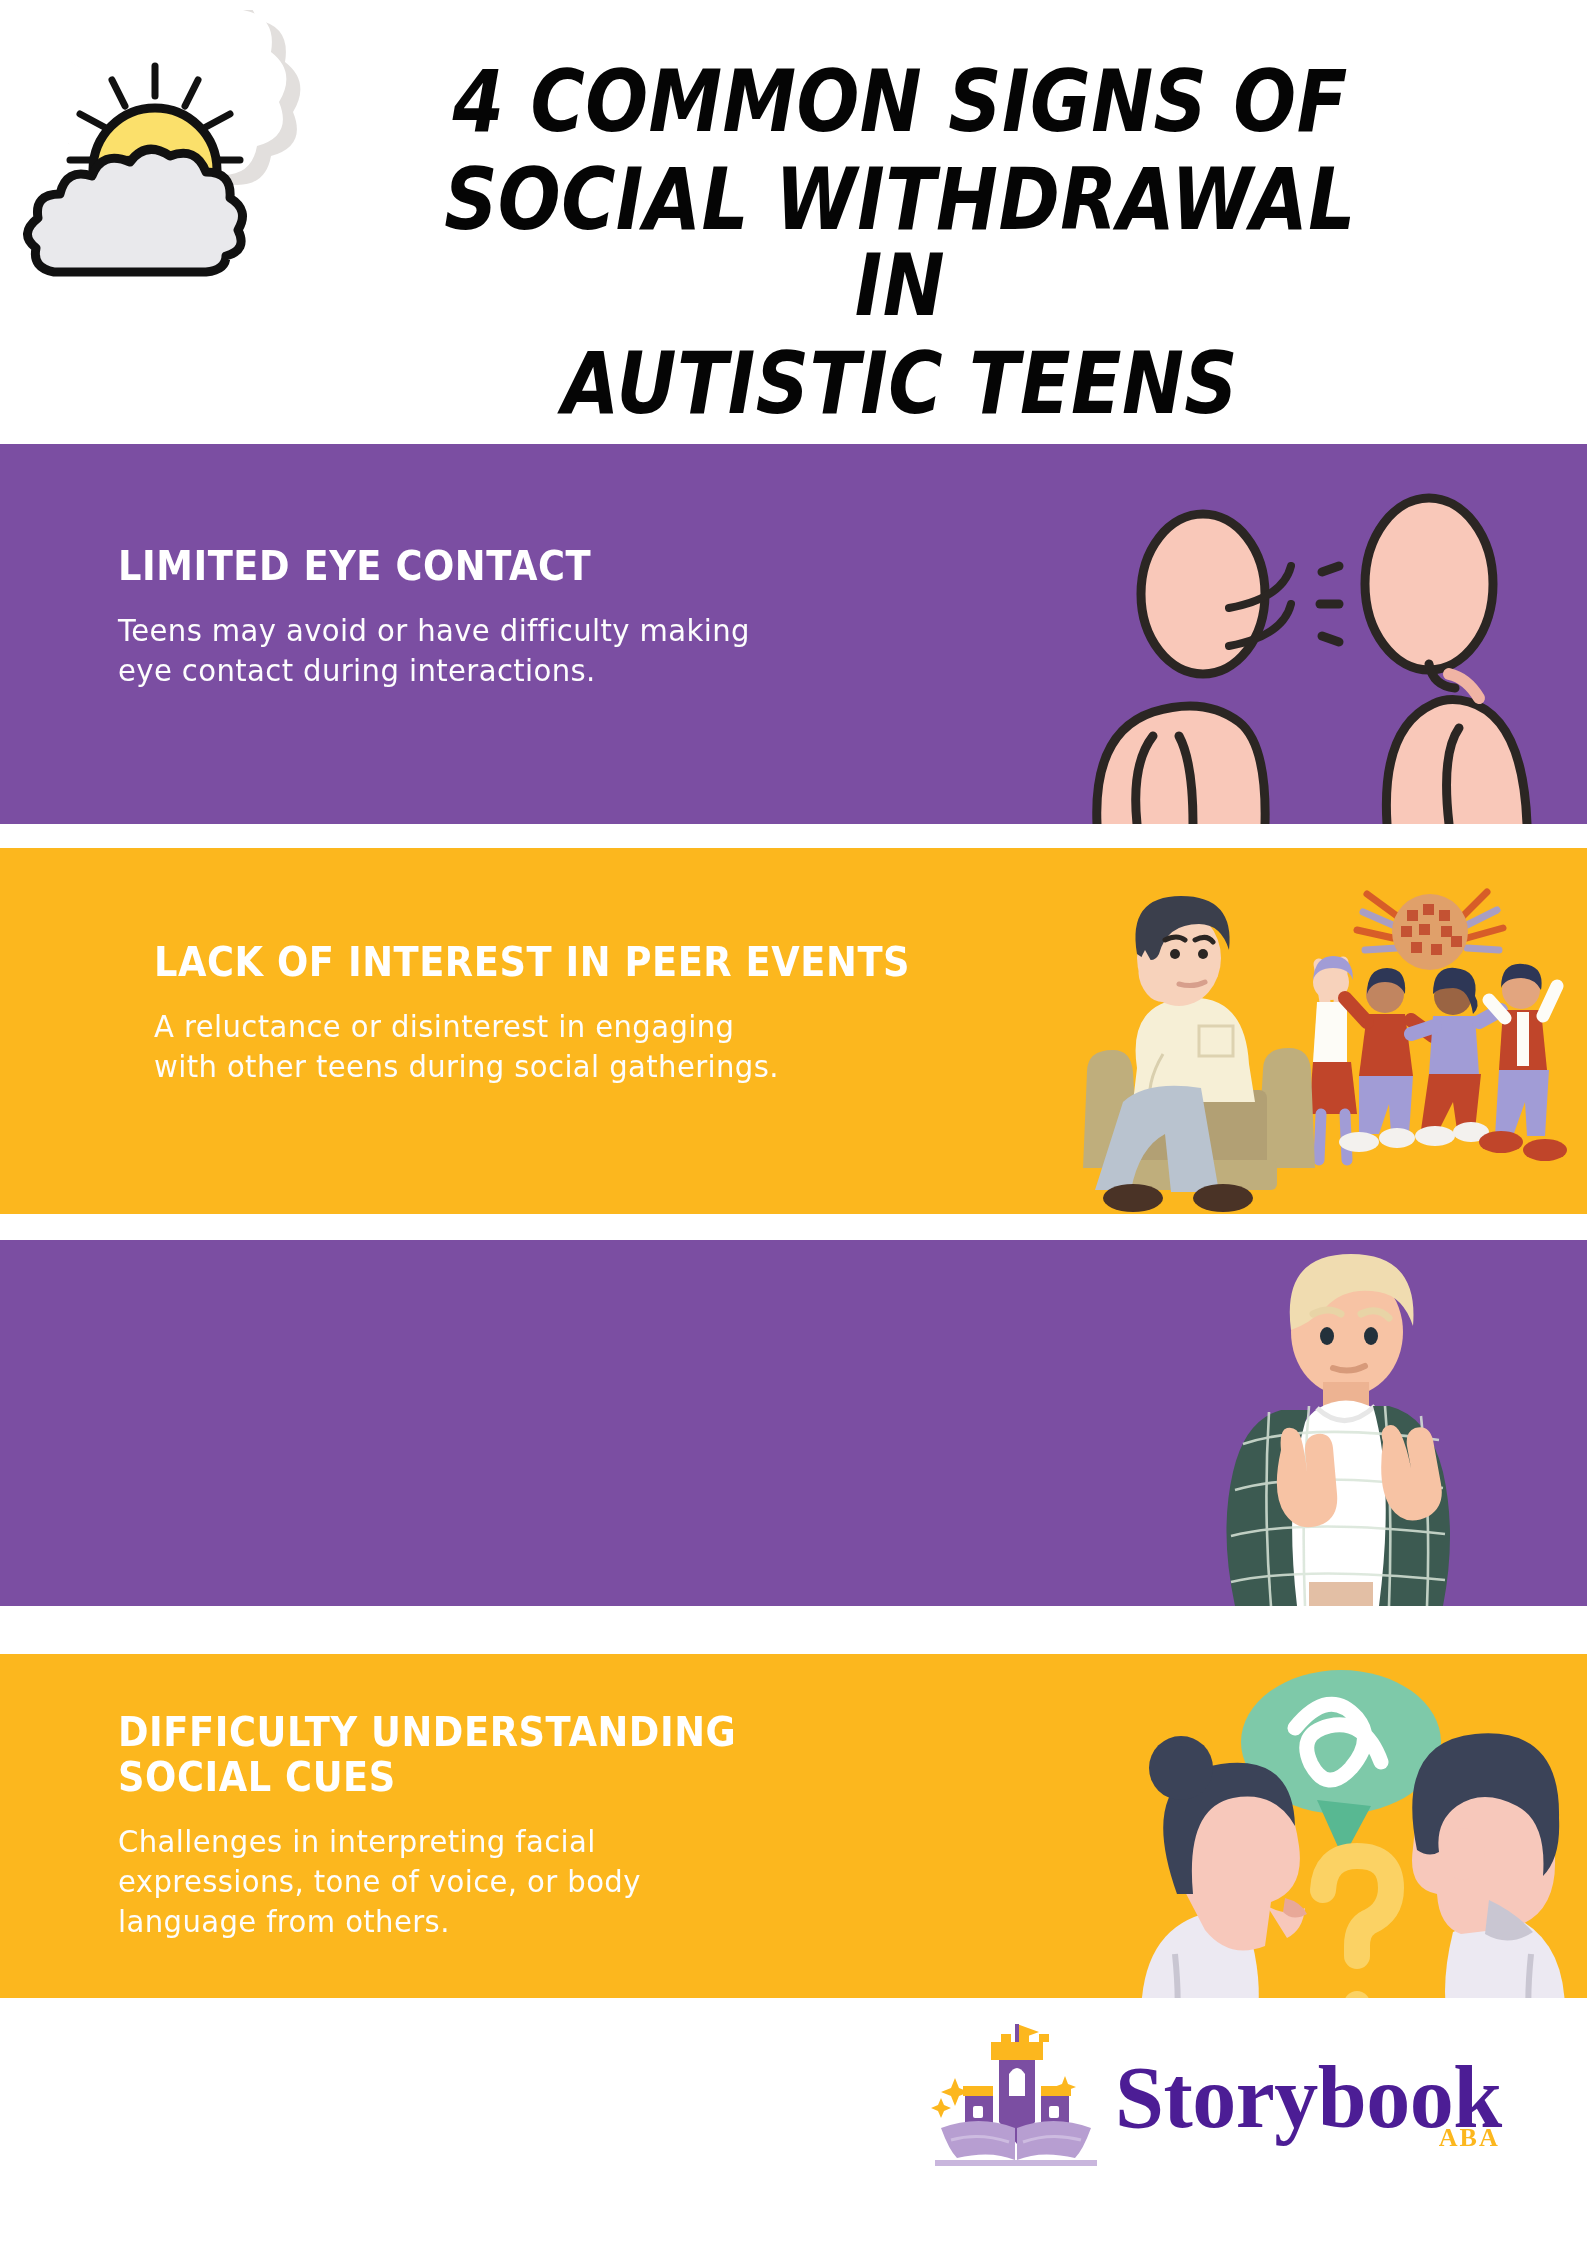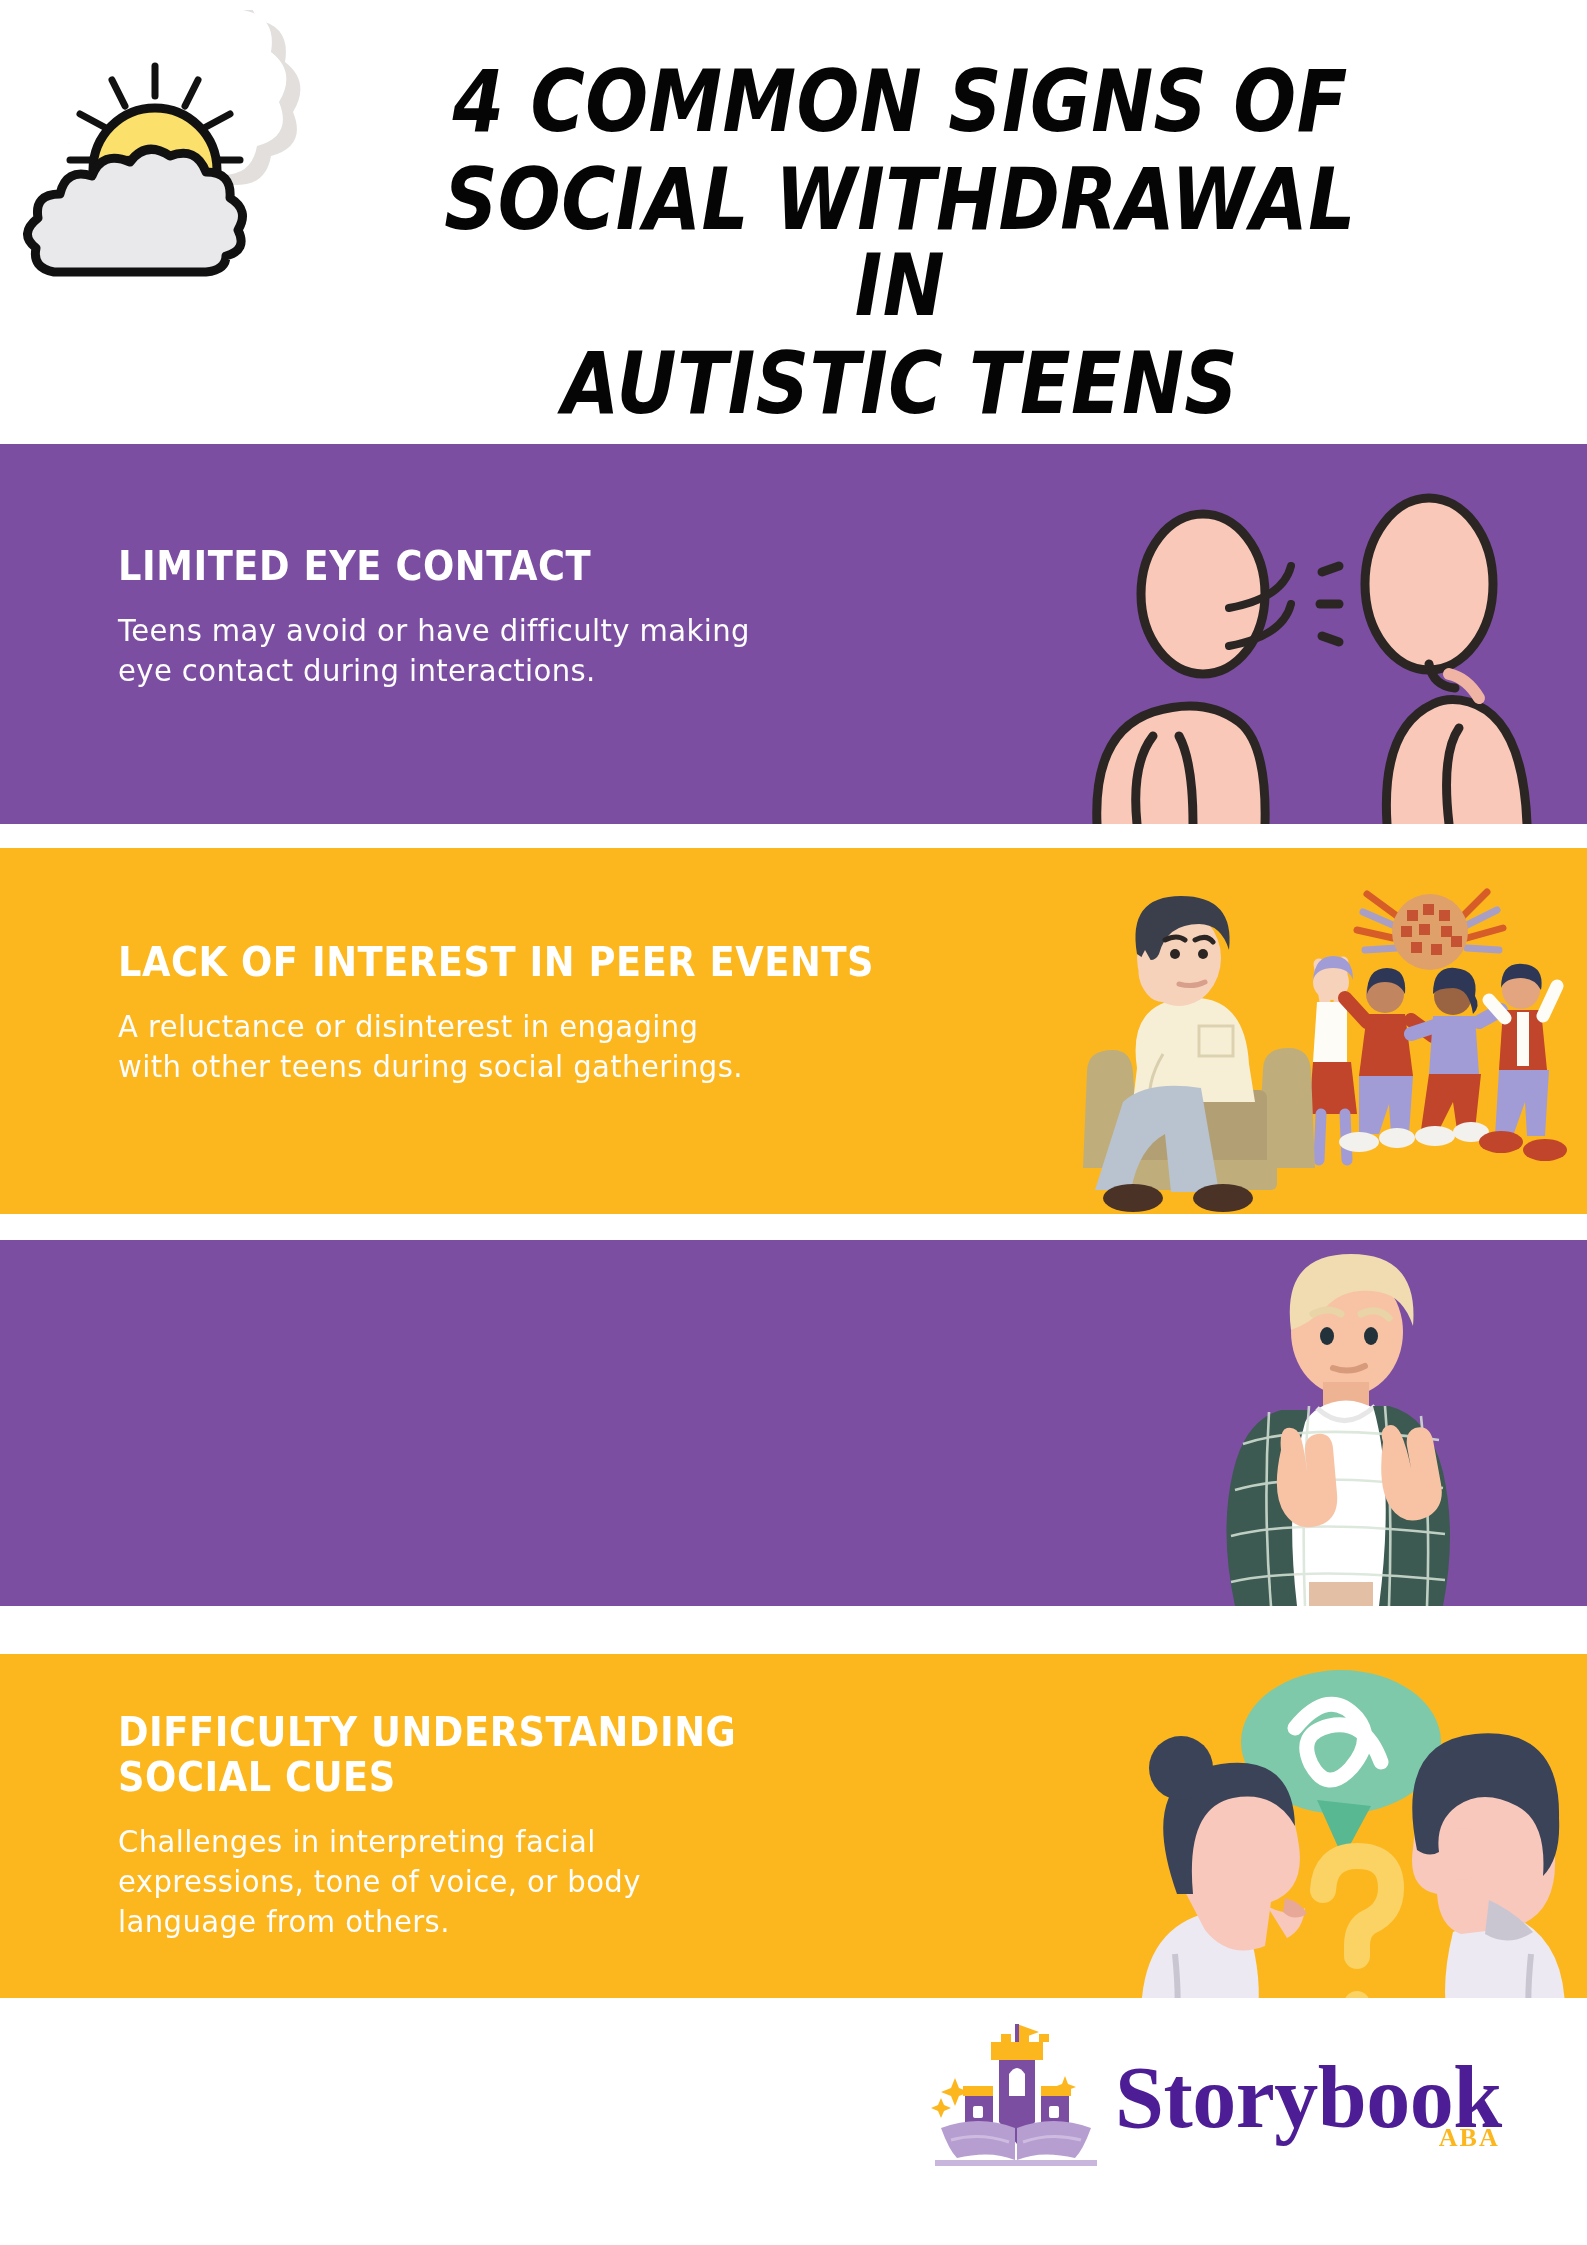--- a/index.html
+++ b/index.html
@@ -216,21 +216,21 @@
         <ellipse cx="352" cy="110" rx="64" ry="86" fill="#f9c8b9"></ellipse>
 
         <path d="M352 190 q4 22 26 24" fill="none"></path>
       </g>
       <path d="M372 200 q18 4 30 24" fill="none" stroke="#f0b4a4" stroke-width="12" stroke-linecap="round"></path>
     </svg>
   </div>
 </div>
 
 <div class="band yellow" style="top:848px; height:366px;">
-  <div class="band-text" style="top:92px;">
+  <div class="band-text" style="top:92px;margin-left:36px;">
     <div class="band-heading">LACK OF INTEREST IN PEER EVENTS</div>
     <div class="band-body">A reluctance or disinterest in engaging
 with other teens during social gatherings.</div>
   </div>
 
   <div class="band-art" style="right:0px; bottom:0; width:520px; height:360px;">
     <svg viewBox="0 0 520 360" width="520" height="360" aria-hidden="true">
 
       <g stroke="#d4542a" stroke-width="7" stroke-linecap="round" opacity="0.9">
         <line x1="300" y1="40" x2="330" y2="62"></line>

